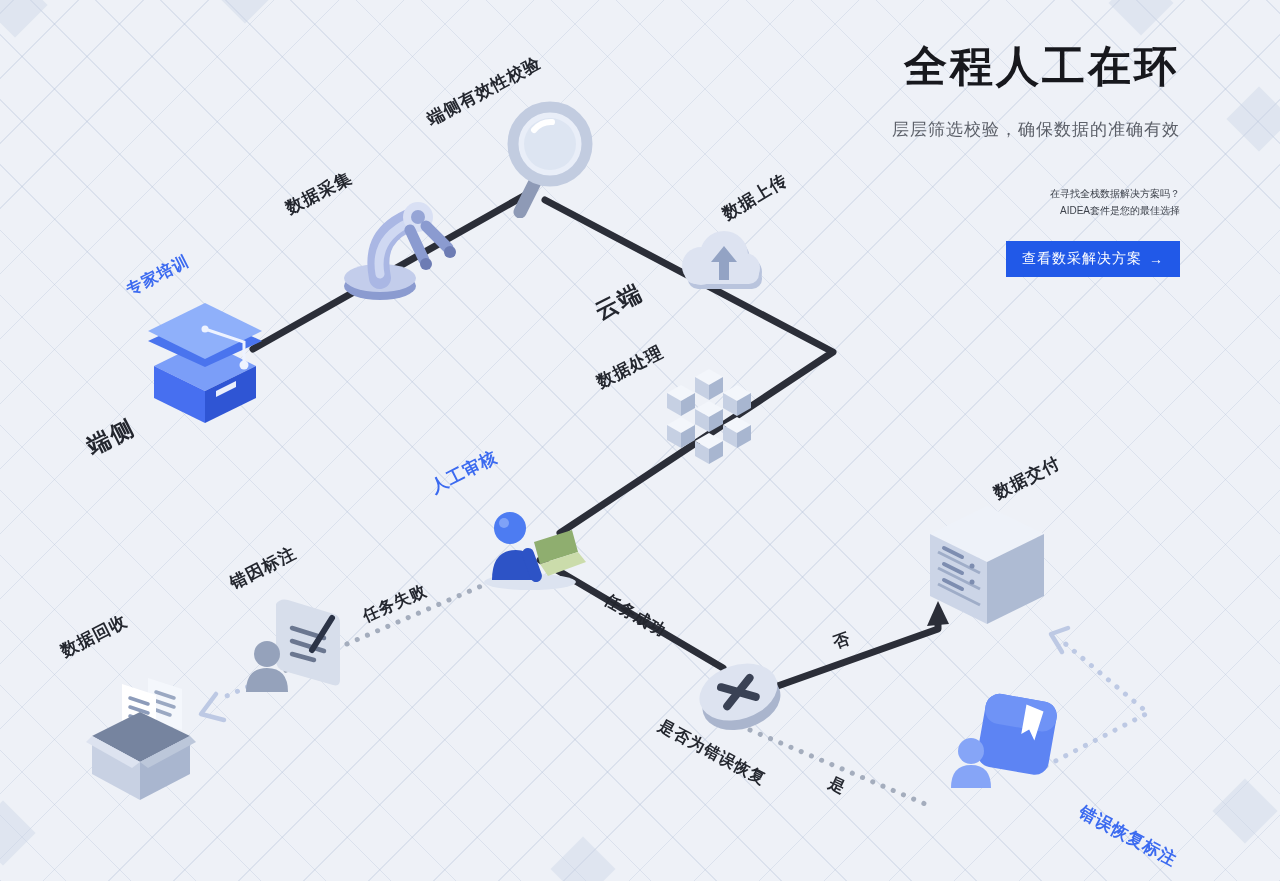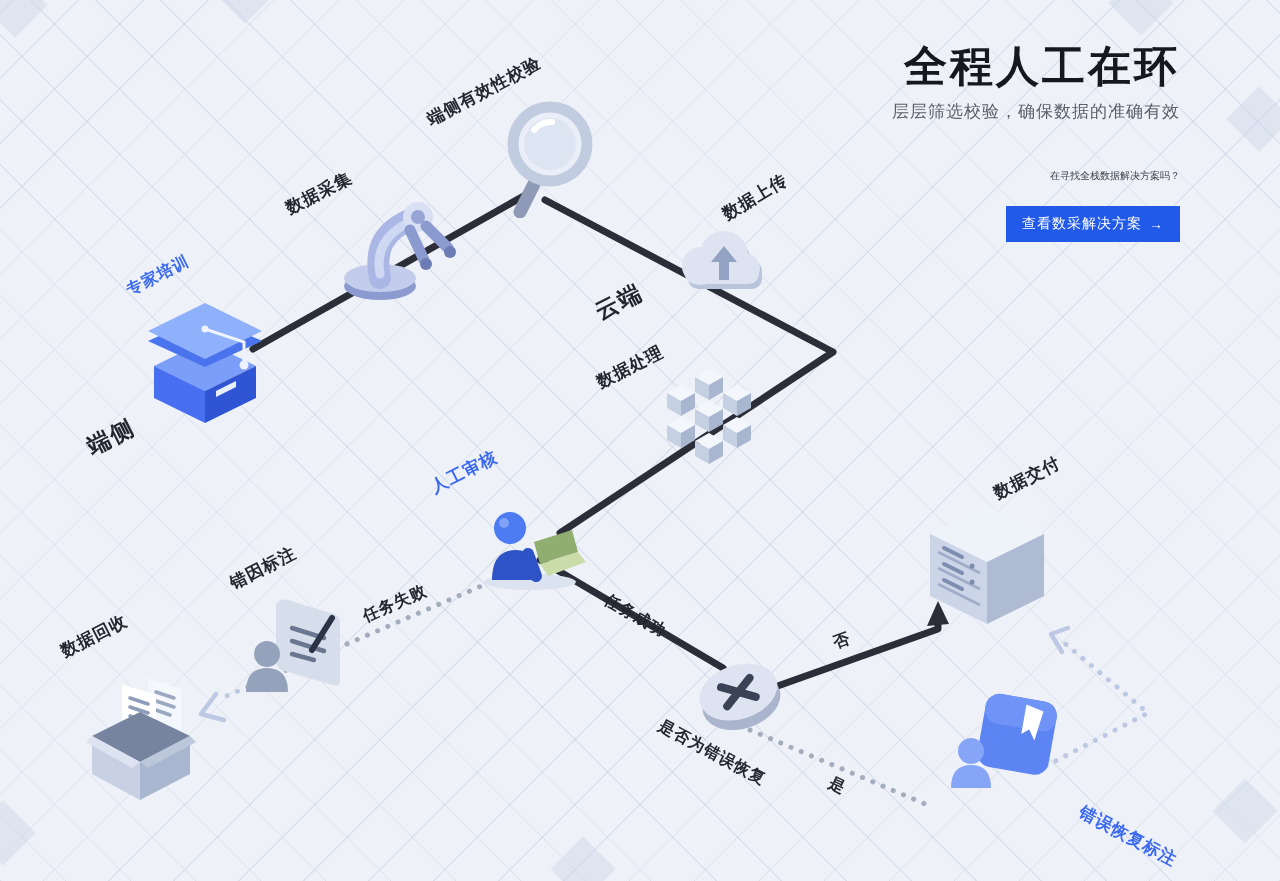--- a/index.html
+++ b/index.html
@@ -21,21 +21,21 @@
   .icon svg{display:block;}
   .lbl{
     position:absolute;font-weight:bold;color:#23262e;white-space:nowrap;
     transform:translate(-50%,-50%);font-size:17px;letter-spacing:1px;
   }
   .lbl.big{font-size:23px;font-weight:900;letter-spacing:2px;}
   .lbl.small{font-size:16px;}
   .lbl.blue{color:#3b6af0;}
   .header{position:absolute;top:38px;right:100px;text-align:right;}
   .header h1{margin:0;font-size:43px;font-weight:900;color:#17181d;letter-spacing:3px;}
-  .header .subtitle{margin-top:4px;font-size:17px;color:#5c6069;letter-spacing:1px;}
+  .header .subtitle{margin-top:22px;font-size:17px;color:#5c6069;letter-spacing:1px;}
   .header .promo{margin-top:44px;font-size:10px;color:#3e434c;line-height:1.7;}
   .cta{
     margin-top:22px;display:inline-flex;align-items:center;gap:7px;border:none;cursor:pointer;
     background:#2159e8;color:#ffffff;font-size:14px;padding:9px 16px;border-radius:0;
     font-family:"Liberation Sans","DejaVu Sans",sans-serif;letter-spacing:1px;
   }
 </style>
 </head>
 <body>
 
@@ -234,20 +234,21 @@
   <div class="lbl small" style="left:842px;top:641px;transform:translate(-50%,-50%) rotate(-20deg);">否</div>
   <div class="lbl small" style="left:837px;top:786px;transform:translate(-50%,-50%) rotate(25deg);">是</div>
   <div class="lbl" style="left:1027px;top:478px;transform:translate(-50%,-50%) rotate(-27deg);">数据交付</div>
   <div class="lbl blue" style="left:1128px;top:836px;transform:translate(-50%,-50%) rotate(28deg);">错误恢复标注</div>
 
   <div class="header">
     <h1>全程人工在环</h1>
     <div class="subtitle">层层筛选校验，确保数据的准确有效</div>
     <div class="promo">
       <div>在寻找全栈数据解决方案吗？</div>
+      <div>AIDEA套件是您的最佳选择</div>
     </div>
     <button class="cta">
       <span>查看数采解决方案</span>
       <span>→</span>
     </button>
   </div>
 
 </div>
 
 </body></html>

